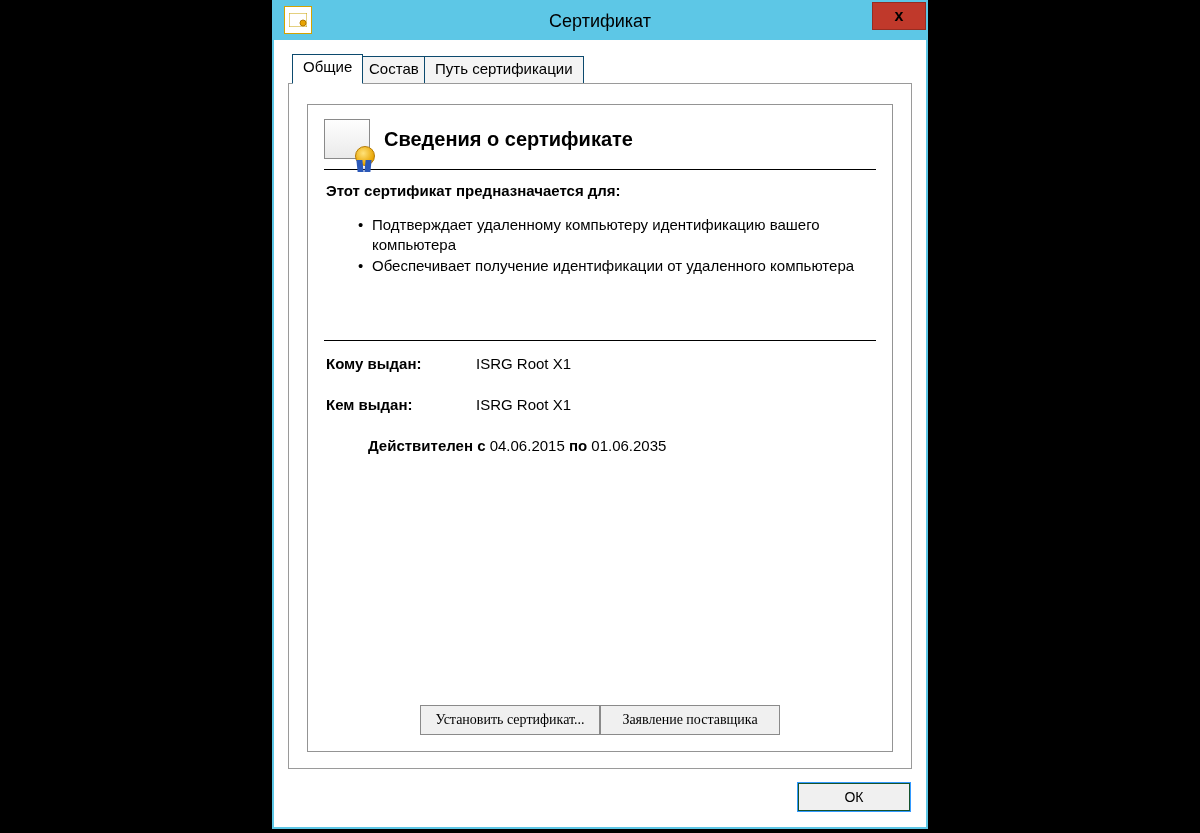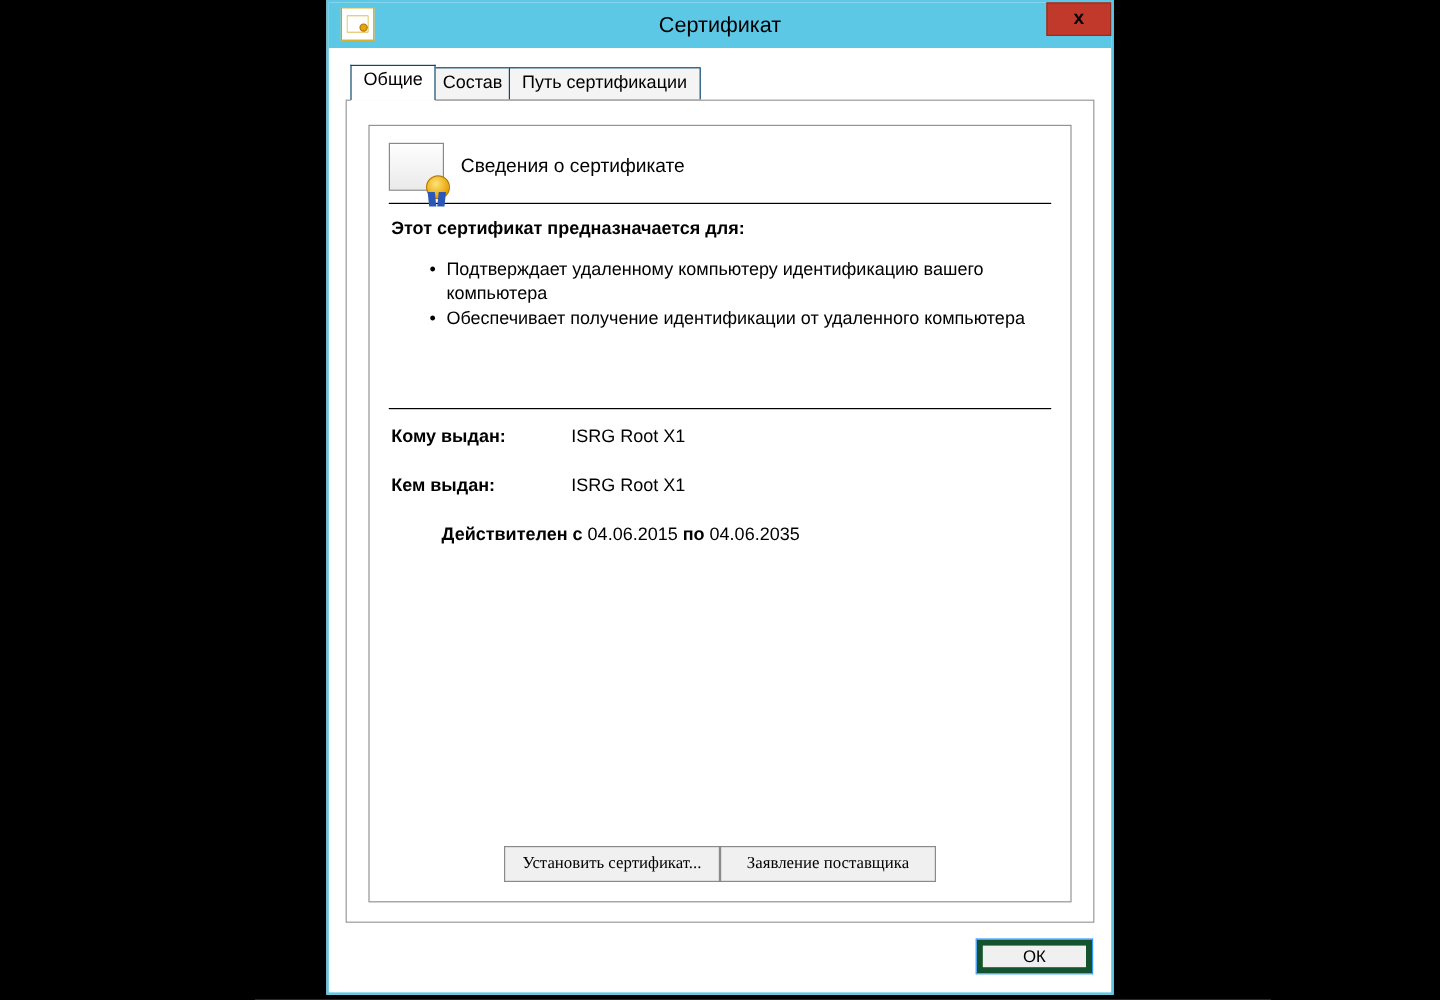--- a/index.html
+++ b/index.html
@@ -155,22 +155,22 @@
     transform: skewX(-6deg);
   }
   .cert-icon .ribbon2 {
     position: absolute;
     right: 6px; bottom: -14px;
     width: 6px; height: 12px;
     background: #2b58b8;
     transform: skewX(6deg);
   }
   .heading {
-    font-weight: normal;
-    font-size: 16px;
+    font-weight: bold;
+    font-size: 20px;
   }
   .purpose-block {
     padding: 12px 0 0 2px;
     font-size: 15px;
   }
   .purpose-heading {
     font-weight: bold;
     margin-bottom: 6px;
   }
   .purpose-list {
@@ -233,22 +233,22 @@
     color: #000000;
     cursor: default;
   }
   .ok-row {
     display: flex;
     justify-content: flex-end;
     padding: 14px 2px 0 0;
   }
   .btn-ok {
     height: 28px;
-    width: 96px;
-    border: 5px solid #14532d;
+    width: 112px;
+    border: 1px solid #14532d;
     outline: 1px solid #3399ff;
     background: #f0f0f0;
     font-size: 14px;
     font-family: inherit;
     cursor: pointer;
   }
 </style>
 </head>
 <body>
 
@@ -308,21 +308,21 @@
             <div class="kv-label">Кем выдан:</div>
             <div class="kv-value">ISRG Root X1</div>
           </div>
           <div class="validity">
             <b>Действителен с</b>
             <span> </span>
             <span>04.06.2015</span>
             <span>  </span>
             <b>по</b>
             <span>  </span>
-            <span>04.06.2035</span>
+            <span>01.06.2035</span>
           </div>
         </div>
 
         <div style="flex:1"></div>
 
         <div class="button-row">
           <button class="btn">Установить сертификат...</button>
           <button class="btn" disabled="">Заявление поставщика</button>
         </div>
 

